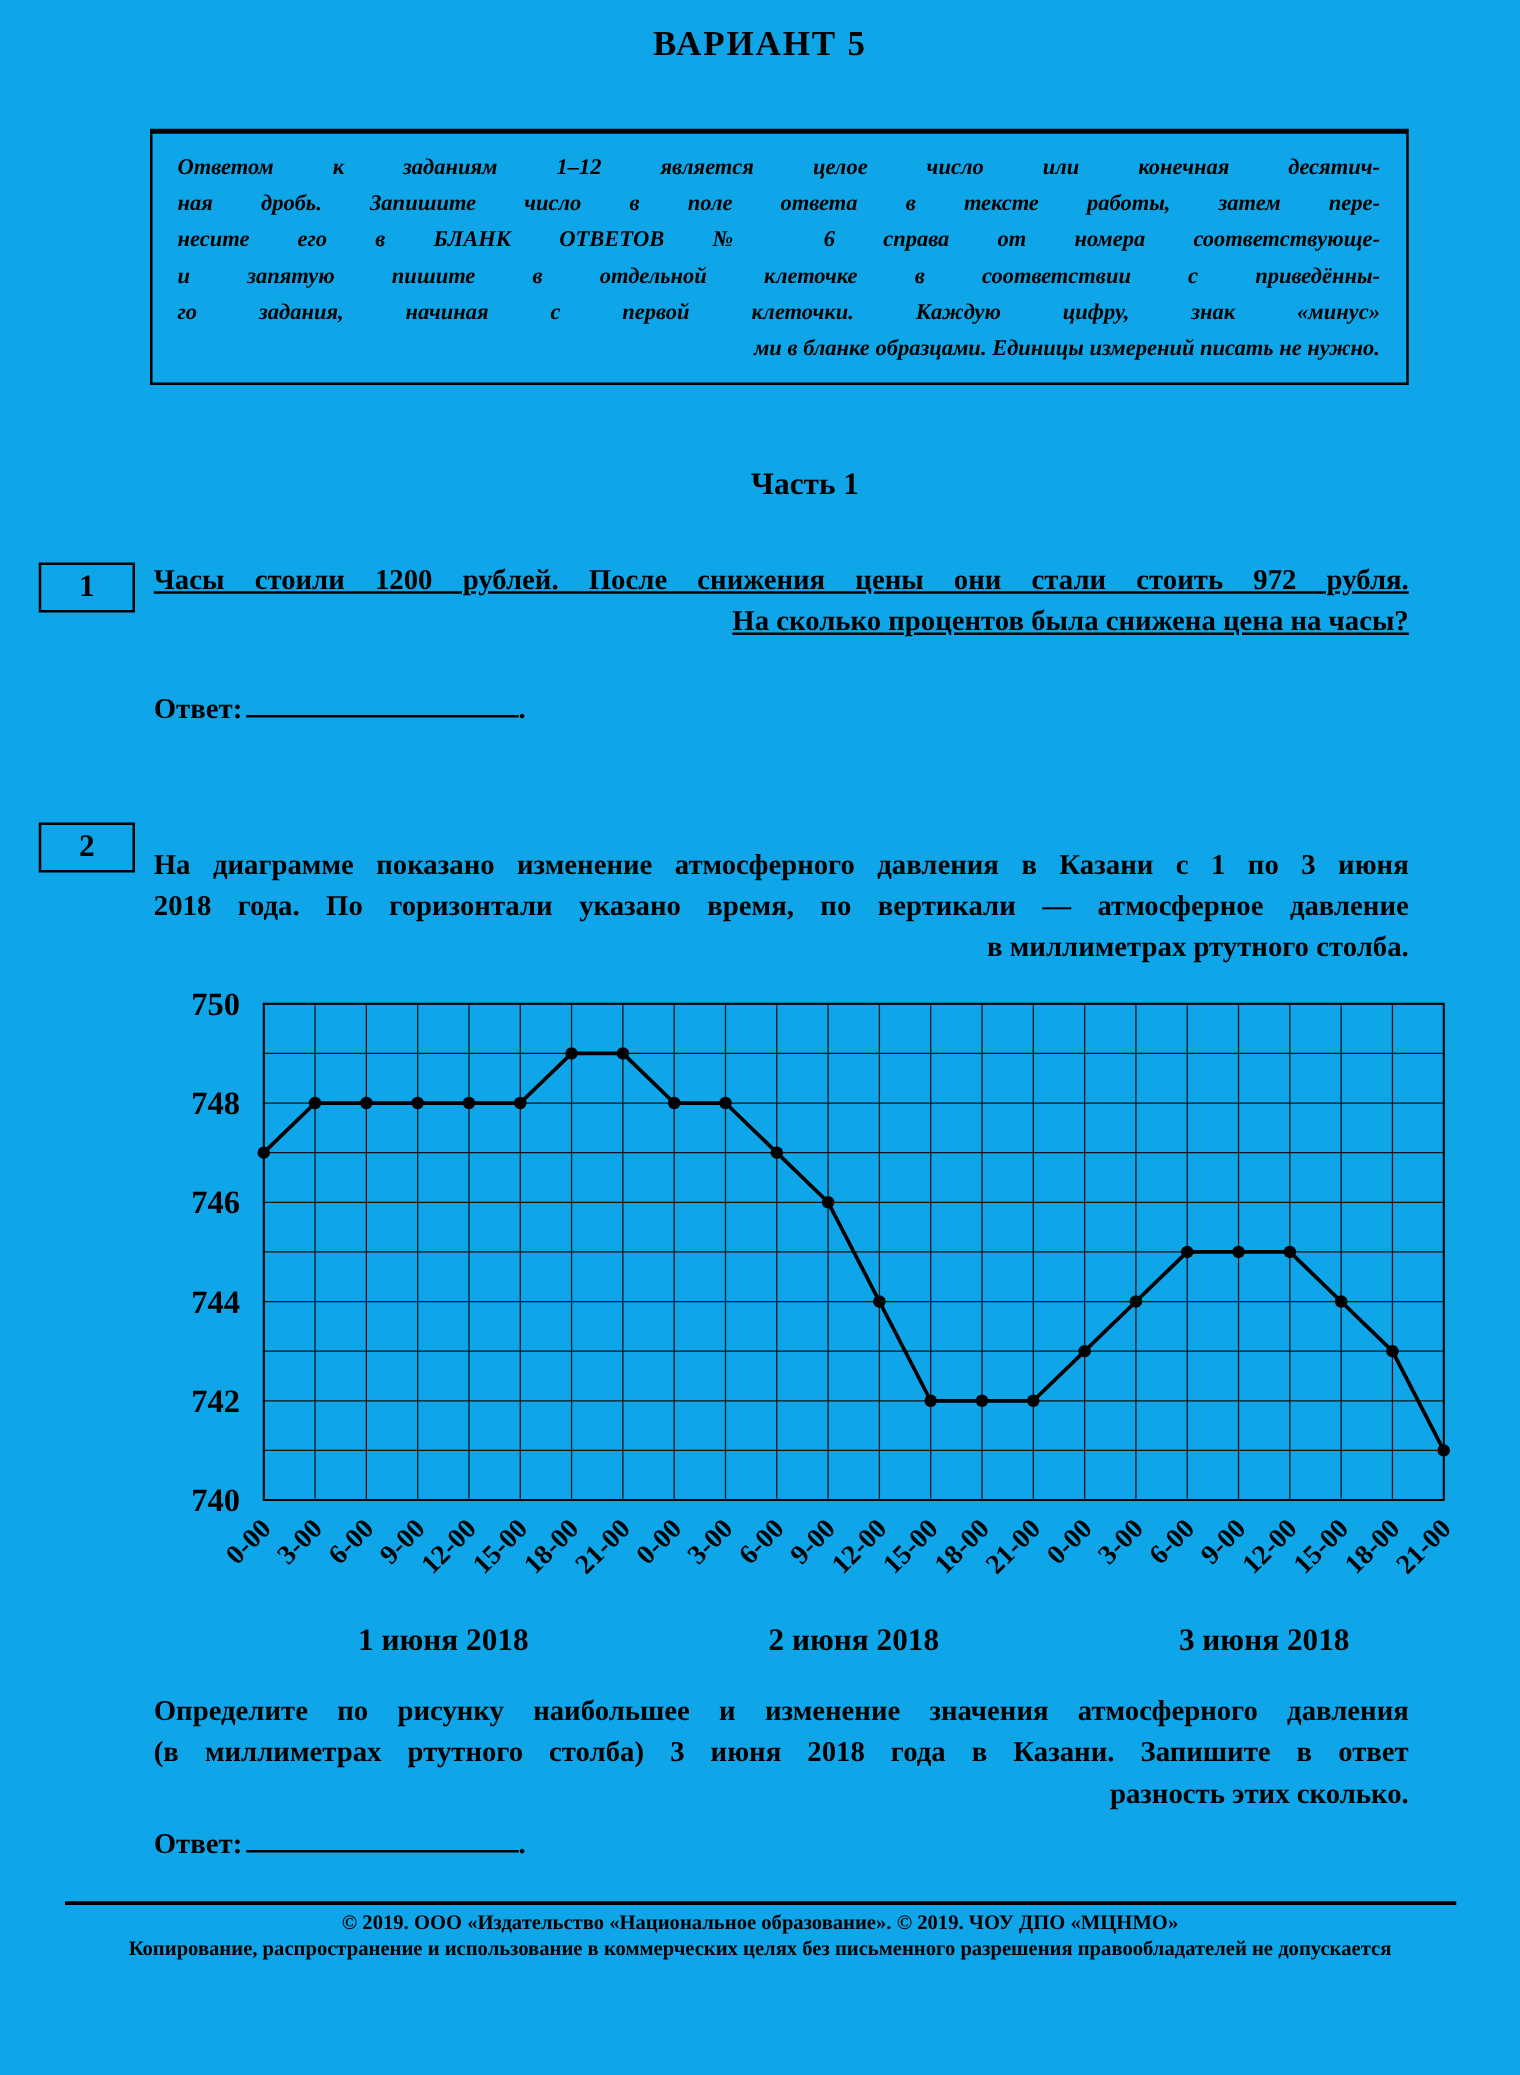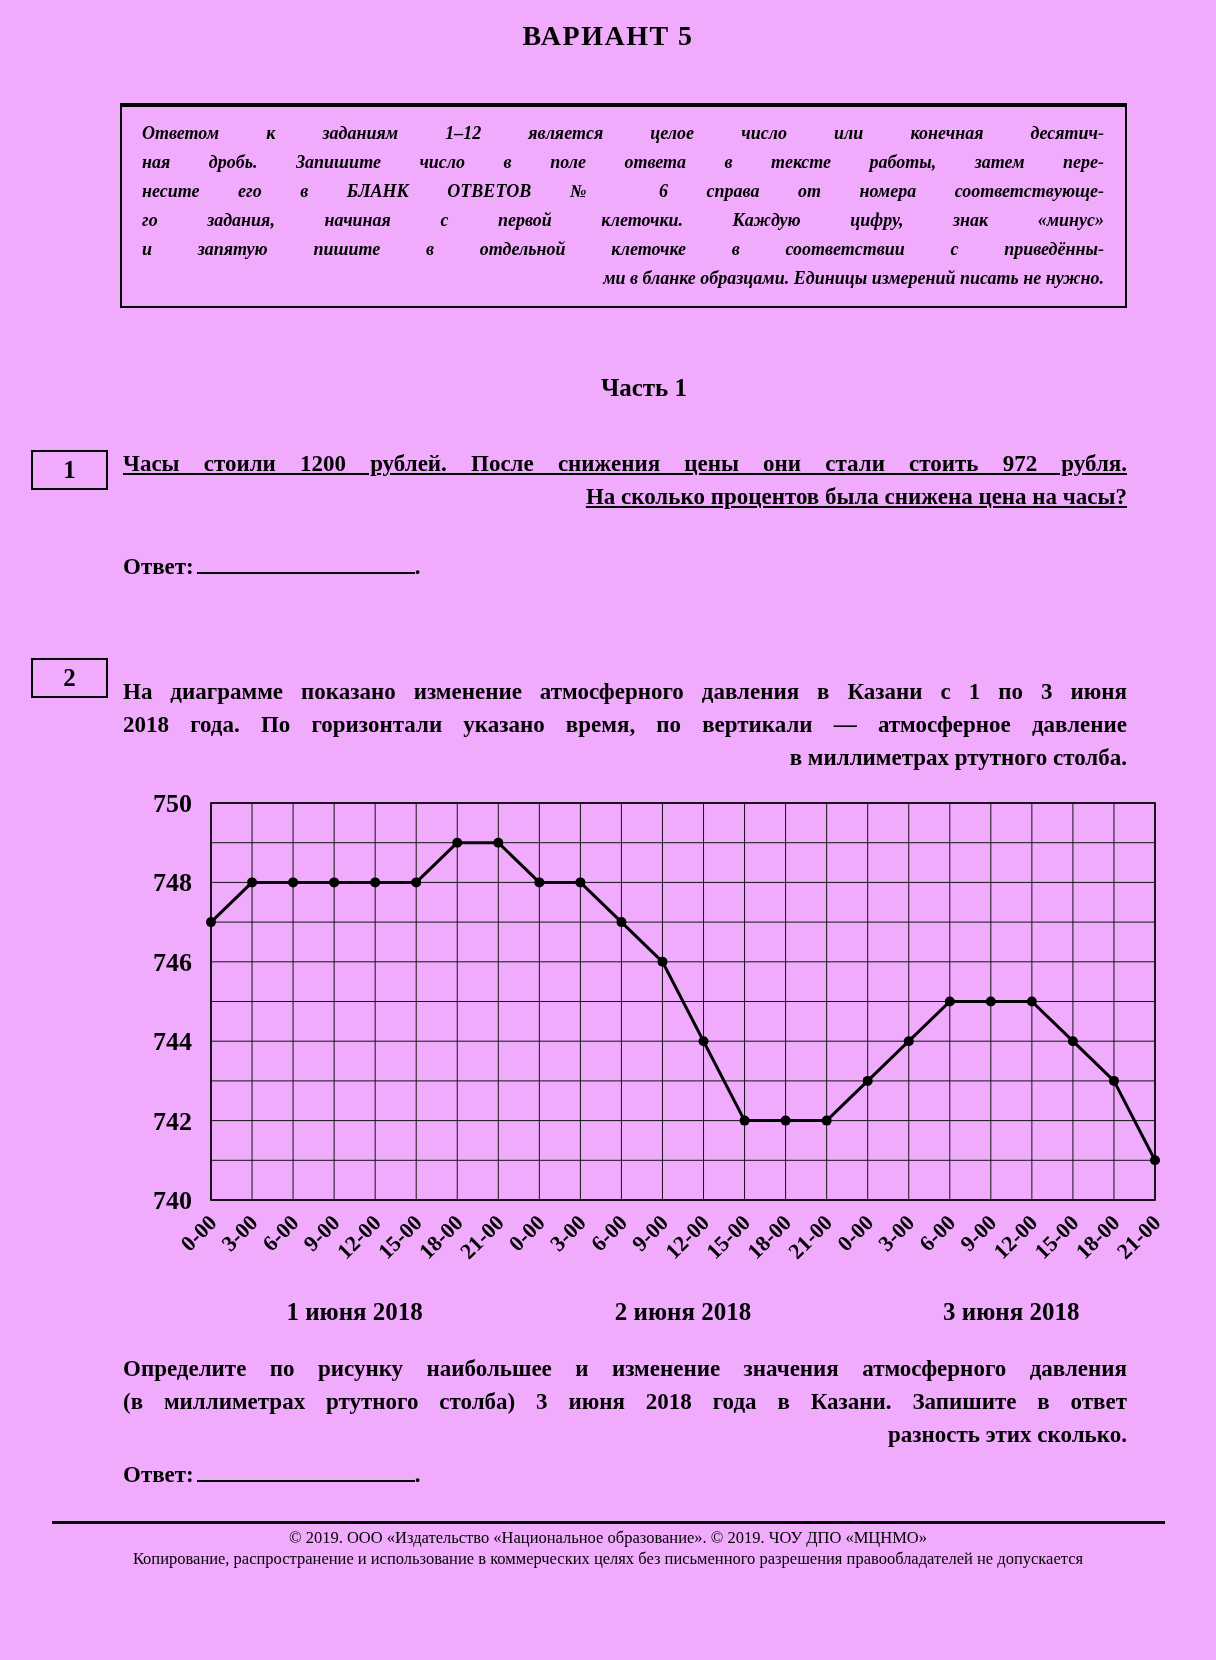--- a/index.html
+++ b/index.html
@@ -1,20 +1,20 @@
 <!DOCTYPE html>
 <html lang="ru"><head>
 <meta charset="utf-8">
 <style>
   html,body{margin:0;padding:0;background:#888;}
   .sheet{
     position:relative;
     width:1216px;height:1660px;
     margin:0 auto;
-    background:#f0abfc;
+    background:#0ea5e9;
     color:#000;
     font-family:"Liberation Serif","DejaVu Serif",serif;
     overflow:hidden;
   }
   .page-title{
     position:absolute;top:20px;left:0;width:100%;
     text-align:center;
     font-size:28px;font-weight:700;letter-spacing:1.5px;
   }
   .instr-box{
@@ -49,38 +49,38 @@
     display:inline-block;width:218px;height:1em;
     border-bottom:2px solid #000;margin-left:3px;
   }
   .chart-wrap{position:absolute;left:0;top:745px;width:1216px;height:600px;}
   .chart-wrap svg{display:block;}
   .footer-rule{
     position:absolute;left:52px;top:1521px;width:1113px;height:3px;background:#000;
   }
   .footer-line{
     position:absolute;left:0;width:100%;text-align:center;
-    font-size:16.5px;font-weight:400;line-height:19px;
+    font-size:16.5px;font-weight:700;line-height:19px;
   }
   .footer-line.l1{top:1528px;}
   .footer-line.l2{top:1549px;}
 </style>
 </head>
 <body>
 
 <div class="sheet">
 
   <div class="page-title">ВАРИАНТ 5</div>
 
   <div class="instr-box" data-lines="instructions.lines">
       <div class="just">Ответом к заданиям 1–12 является целое число или конечная десятич-</div>
       <div class="just">ная дробь. Запишите число в поле ответа в тексте работы, затем пере-</div>
       <div class="just">несите его в БЛАНК ОТВЕТОВ № 6 справа от номера соответствующе-</div>
+      <div class="just">и запятую пишите в отдельной клеточке в соответствии с приведённы-</div>
       <div class="just">го задания, начиная с первой клеточки. Каждую цифру, знак «минус»</div>
-      <div class="just">и запятую пишите в отдельной клеточке в соответствии с приведённы-</div>
       <div>ми в бланке образцами. Единицы измерений писать не нужно.</div>
     </div>
 
   <div class="part-heading">Часть 1</div>
 
   <div class="num-box" style="top:450px;">
     <span>1</span>
   </div>
   <div class="prob-text" style="top:447px;text-decoration:underline;" data-lines="problems.0.lines">
       <div class="just">Часы стоили 1200 рублей. После снижения цены они стали стоить 972 рубля.</div>

